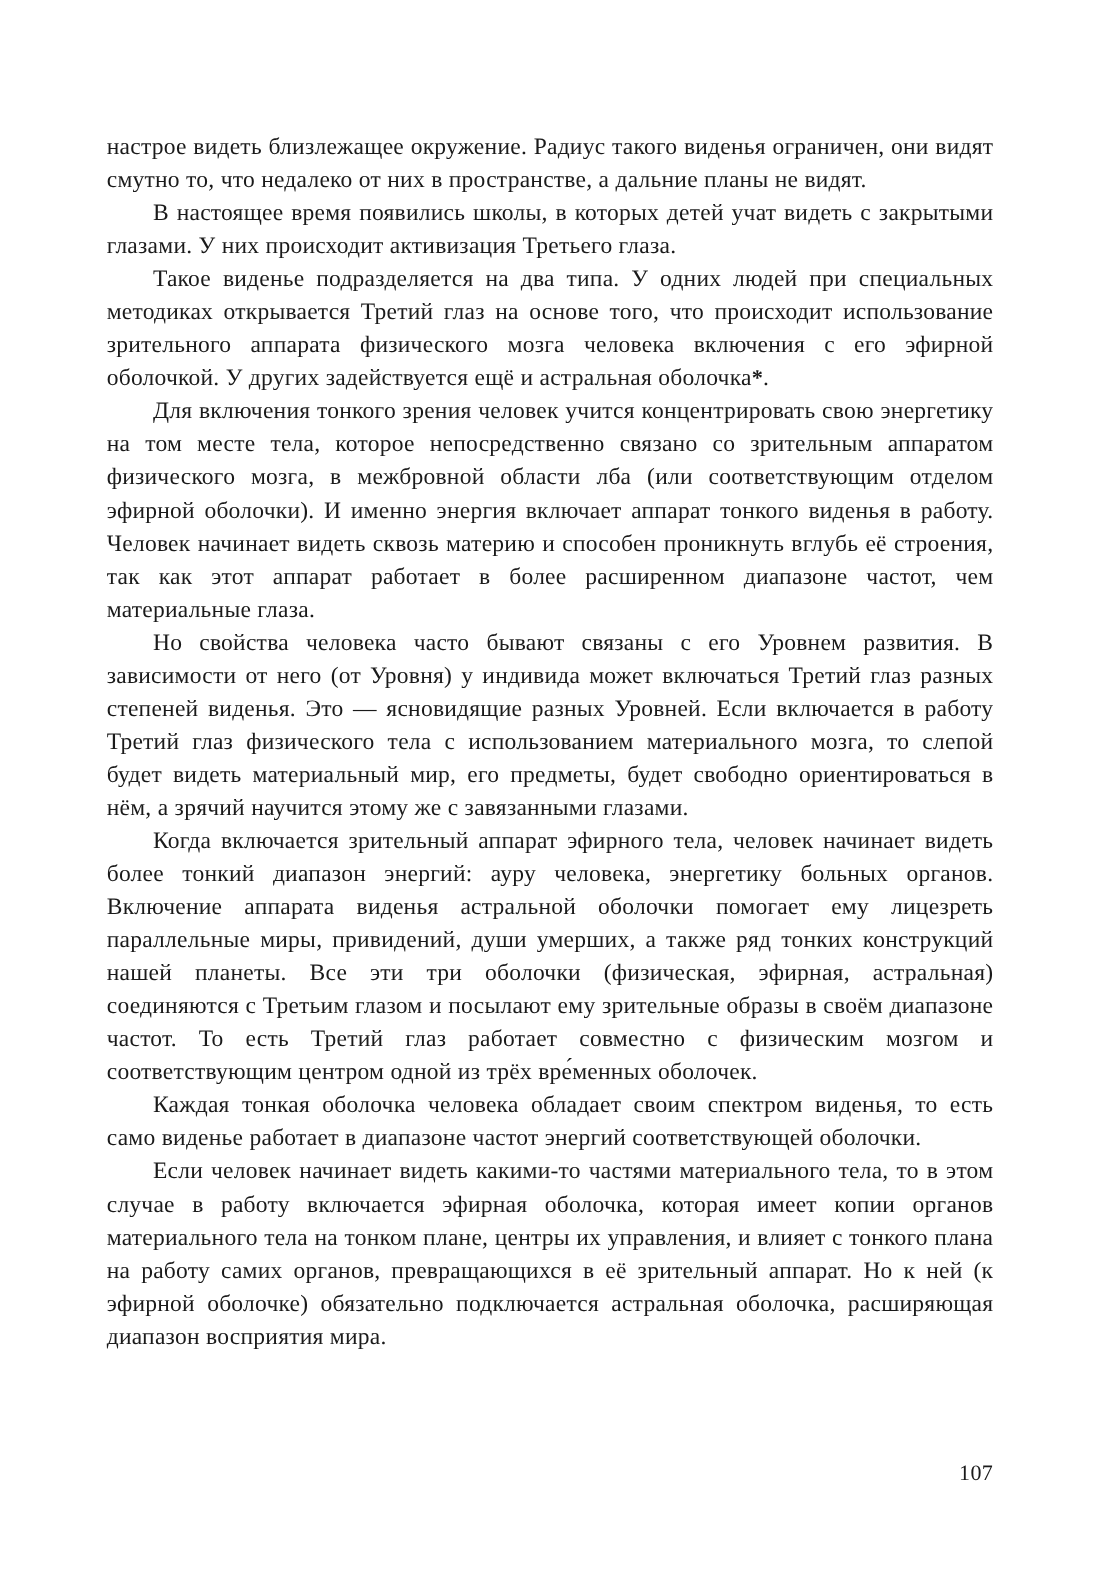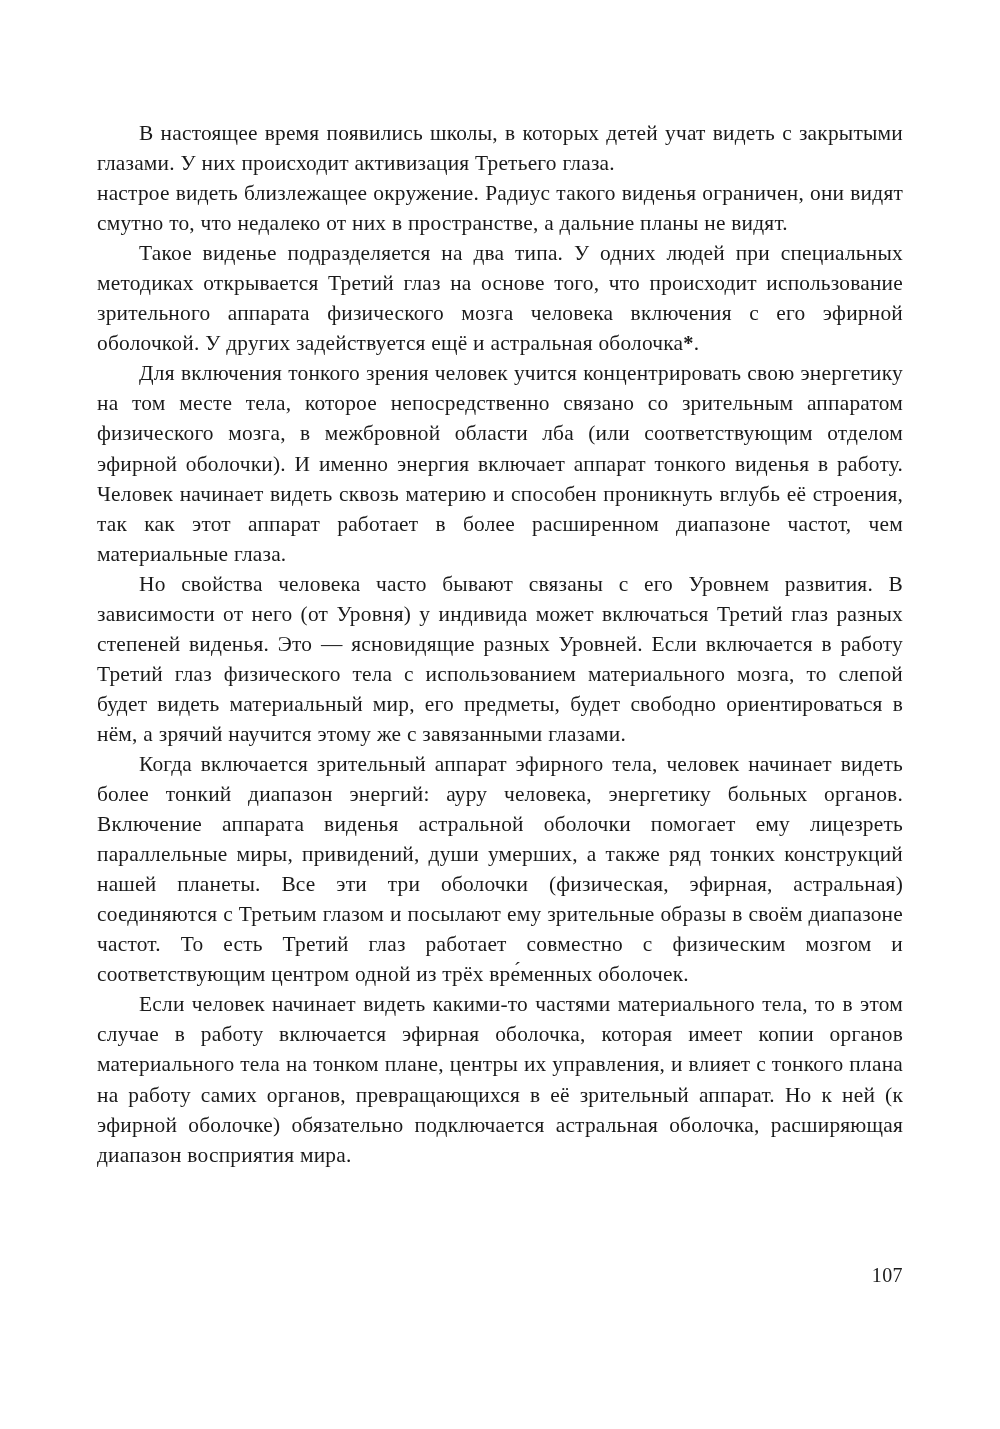--- a/index.html
+++ b/index.html
@@ -55,47 +55,48 @@
   }
   sup.fnmark {
     font-weight: bold;
     font-size: 0.95em;
     vertical-align: baseline;
     line-height: 0;
   }
   .folio {
     position: absolute;
     right: 97px;
-    top: 1263px;
+    top: 1327px;
     font-size: 20px;
     line-height: 24px;
     color: #1a1a1a;
     text-align: right;
     letter-spacing: 0.02em;
   }
 </style>
 </head>
 <body>
 
 <div class="page">
 
   <div class="text-block">
 
+    <p class="para first">настрое видеть близлежащее окружение. Радиус такого виденья ограничен, они видят смутно то, что недалеко от них в пространстве, а дальние планы не видят.</p>
+
     <p class="para">В настоящее время появились школы, в которых детей учат видеть с закрытыми глазами. У них происходит активизация Третьего глаза.</p>
-
-    <p class="para first">настрое видеть близлежащее окружение. Радиус такого виденья ограничен, они видят смутно то, что недалеко от них в пространстве, а дальние планы не видят.</p>
 
     <p class="para"><span>Такое виденье подразделяется на два типа. У одних людей при специальных методиках открывается Третий глаз на основе того, что происходит использование зрительного аппарата физического мозга человека включения с его эфирной оболочкой. У других задействуется ещё и </span><b class="bold-term">астральная оболочка</b><sup class="fnmark">*</sup><span>.</span></p>
 
     <p class="para">Для включения тонкого зрения человек учится концентрировать свою энергетику на том месте тела, которое непосредственно связано со зрительным аппаратом физического мозга, в межбровной области лба (или соответствующим отделом эфирной оболочки). И именно энергия включает аппарат тонкого виденья в работу. Человек начинает видеть сквозь материю и способен проникнуть вглубь её строения, так как этот аппарат работает в более расширенном диапазоне частот, чем материальные глаза.</p>
 
     <p class="para">Но свойства человека часто бывают связаны с его Уровнем развития. В зависимости от него (от Уровня) у индивида может включаться Третий глаз разных степеней виденья. Это — ясновидящие разных Уровней. Если включается в работу Третий глаз физического тела с использованием материального мозга, то слепой будет видеть материальный мир, его предметы, будет свободно ориентироваться в нём, а зрячий научится этому же с завязанными глазами.</p>
 
     <p class="para">Когда включается зрительный аппарат эфирного тела, человек начинает видеть более тонкий диапазон энергий: ауру человека, энергетику больных органов. Включение аппарата виденья астральной оболочки помогает ему лицезреть параллельные миры, привидений, души умерших, а также ряд тонких конструкций нашей планеты. Все эти три оболочки (физическая, эфирная, астральная) соединяются с Третьим глазом и посылают ему зрительные образы в своём диапазоне частот. То есть Третий глаз работает совместно с физическим мозгом и соответствующим центром одной из трёх вре́менных оболочек.</p>
 
+    <p class="para">Каждая тонкая оболочка человека обладает своим спектром виденья, то есть само виденье работает в диапазоне частот энергий соответствующей оболочки.</p>
 
     <p class="para">Если человек начинает видеть какими-то частями материального тела, то в этом случае в работу включается эфирная оболочка, которая имеет копии органов материального тела на тонком плане, центры их управления, и влияет с тонкого плана на работу самих органов, превращающихся в её зрительный аппарат. Но к ней (к эфирной оболочке) обязательно подключается астральная оболочка, расширяющая диапазон восприятия мира.</p>
 
 
   </div>
 
   <div class="folio">107</div>
 
 </div>
 

